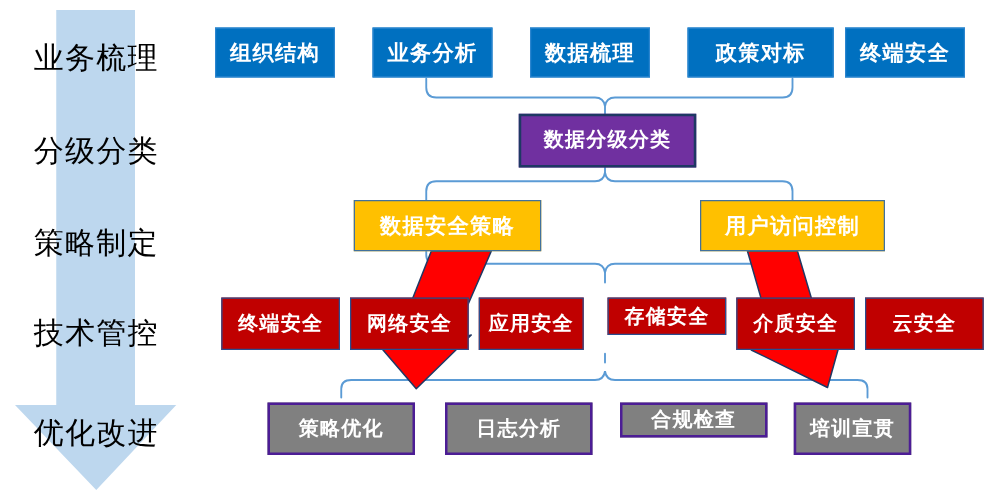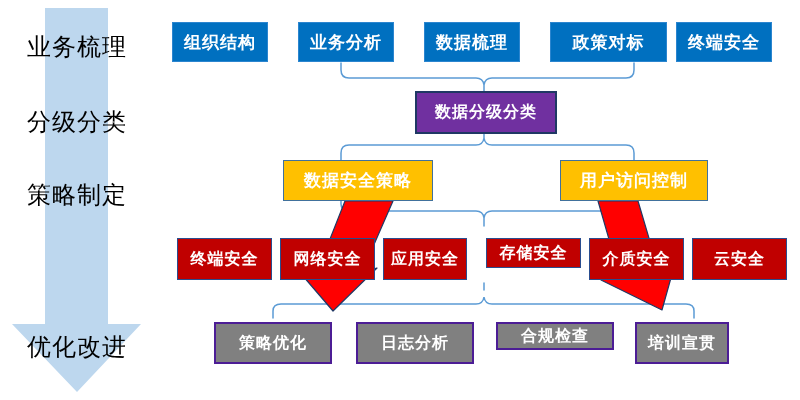--- a/index.html
+++ b/index.html
@@ -44,20 +44,21 @@
     <path class="bracket" d="M484,283 L484,290 M273,318 L273,311 Q273,304 281,304 L476,304 Q483,304 484,297 Q485,304 492,304 L686,304 Q694,304 694,311 L694,318"></path>
 
     <polygon class="flow-arrow" points="345,201 393,201 362,272 377,268 333,311 303,276 317,272"></polygon>
 
     <polygon class="flow-arrow" points="598,201 638,201 659,272 674,267 662,310 601,280 619,274"></polygon>
   </svg>
 
   <div class="stage" style="top:32px">业务梳理</div>
   <div class="stage" style="top:107px">分级分类</div>
   <div class="stage" style="top:180px">策略制定</div>
+  <div class="stage" style="top:252px">技术管控</div>
   <div class="stage" style="top:332px">优化改进</div>
 
   <div class="node n-blue" style="left:172px;top:22px;width:96px;height:40px">组织结构</div>
   <div class="node n-blue" style="left:298px;top:22px;width:96px;height:40px">业务分析</div>
   <div class="node n-blue" style="left:424px;top:22px;width:96px;height:40px">数据梳理</div>
   <div class="node n-blue" style="left:550px;top:22px;width:117px;height:40px">政策对标</div>
   <div class="node n-blue" style="left:676px;top:22px;width:96px;height:40px">终端安全</div>
 
   <div class="node n-purple" style="left:415px;top:91px;width:142px;height:43px">数据分级分类</div>
 

